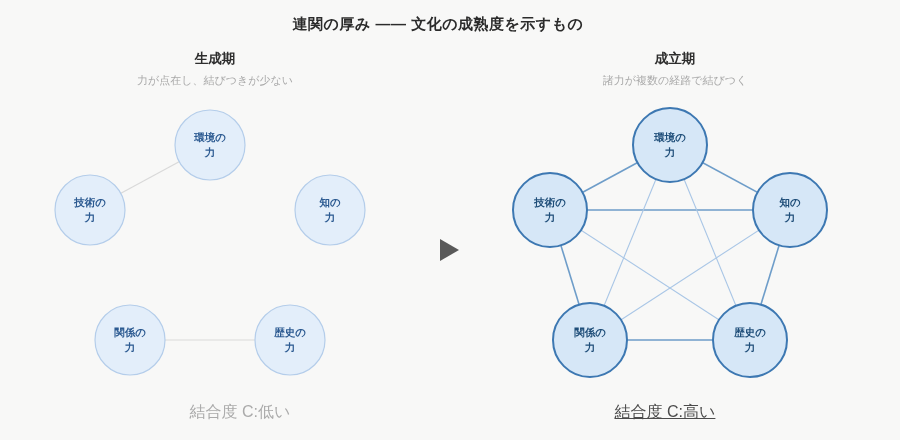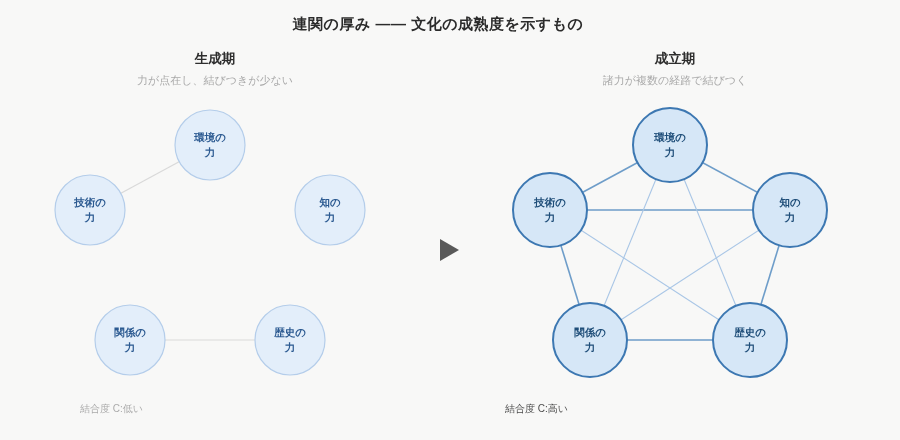--- a/index.html
+++ b/index.html
@@ -45,27 +45,27 @@
     line-height: 18px;
   }
   .panel-sub {
     font-size: 11px;
     color: #a9a9a9;
     line-height: 18px;
     margin-top: 3px;
   }
   .panel-foot {
     position: absolute;
-    text-align: left;
+    text-align: center;
     width: 320px;
-    font-size: 10px;
+    font-size: 16px;
     top: 402px;
   }
   .panel-foot.left  { left: 80px;  color: #aaaaaa; }
-  .panel-foot.right { left: 505px; color: #4b4b4b; }
+  .panel-foot.right { left: 505px; color: #4b4b4b; text-decoration: underline; }
 
   svg.graph {
     position: absolute;
     left: 0;
     top: 0;
     width: 900px;
     height: 440px;
     overflow: visible;
   }
   .node-label {

